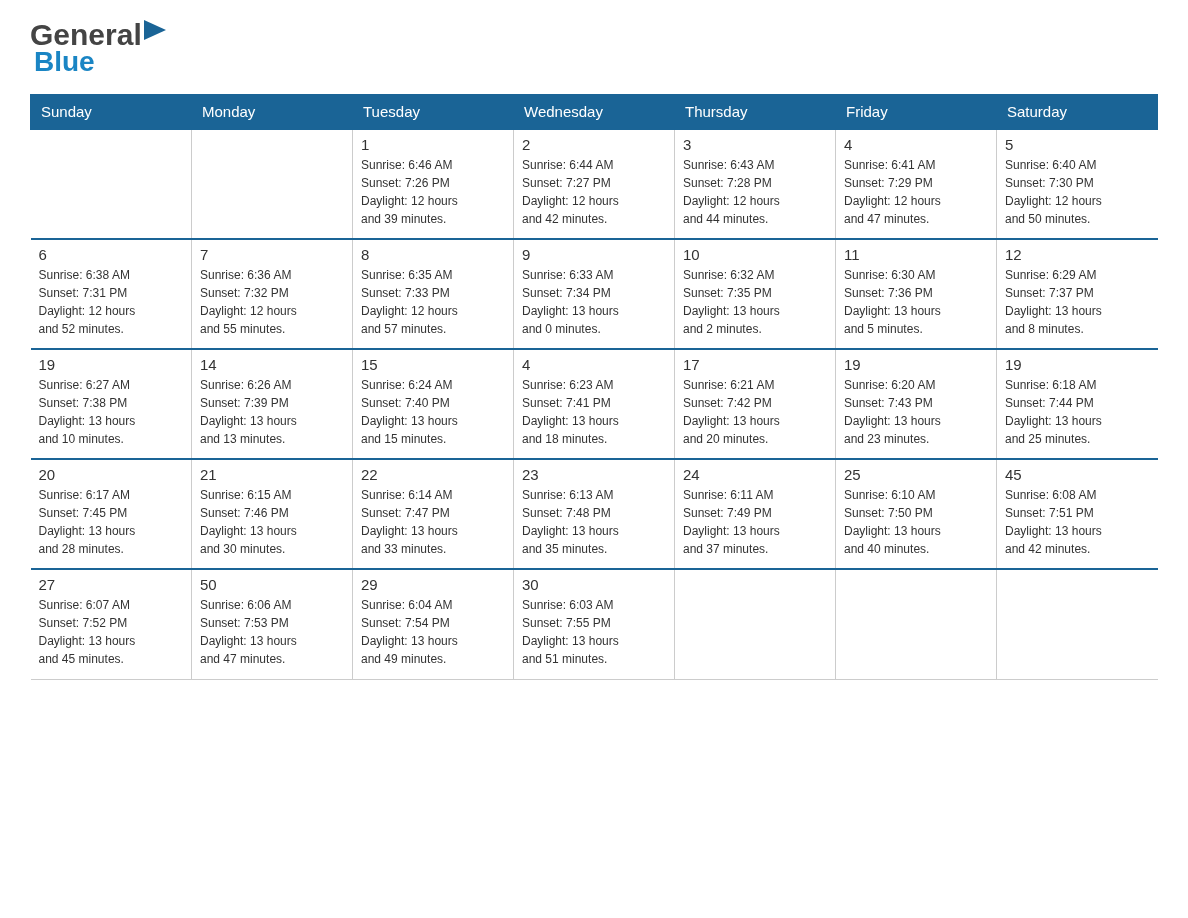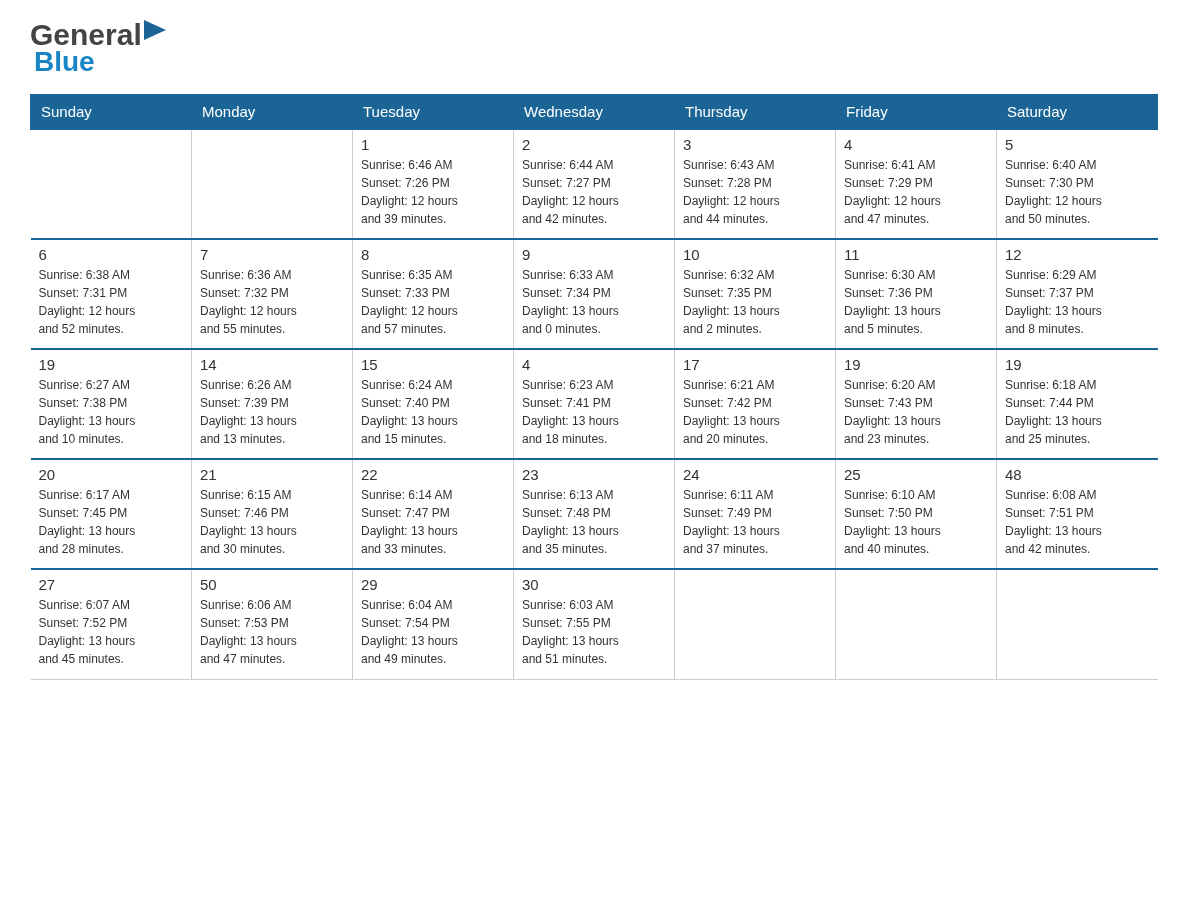--- a/index.html
+++ b/index.html
@@ -222,21 +222,21 @@
         </td>
         <td>
           <span class="day-num">24</span>
           <div class="day-info">Sunrise: 6:11 AM<br>Sunset: 7:49 PM<br>Daylight: 13 hours<br>and 37 minutes.</div>
         </td>
         <td>
           <span class="day-num">25</span>
           <div class="day-info">Sunrise: 6:10 AM<br>Sunset: 7:50 PM<br>Daylight: 13 hours<br>and 40 minutes.</div>
         </td>
         <td>
-          <span class="day-num">48</span>
+          <span class="day-num">45</span>
           <div class="day-info">Sunrise: 6:08 AM<br>Sunset: 7:51 PM<br>Daylight: 13 hours<br>and 42 minutes.</div>
         </td>
       </tr>
       <tr>
         <td>
           <span class="day-num">27</span>
           <div class="day-info">Sunrise: 6:07 AM<br>Sunset: 7:52 PM<br>Daylight: 13 hours<br>and 45 minutes.</div>
         </td>
         <td>
           <span class="day-num">50</span>

